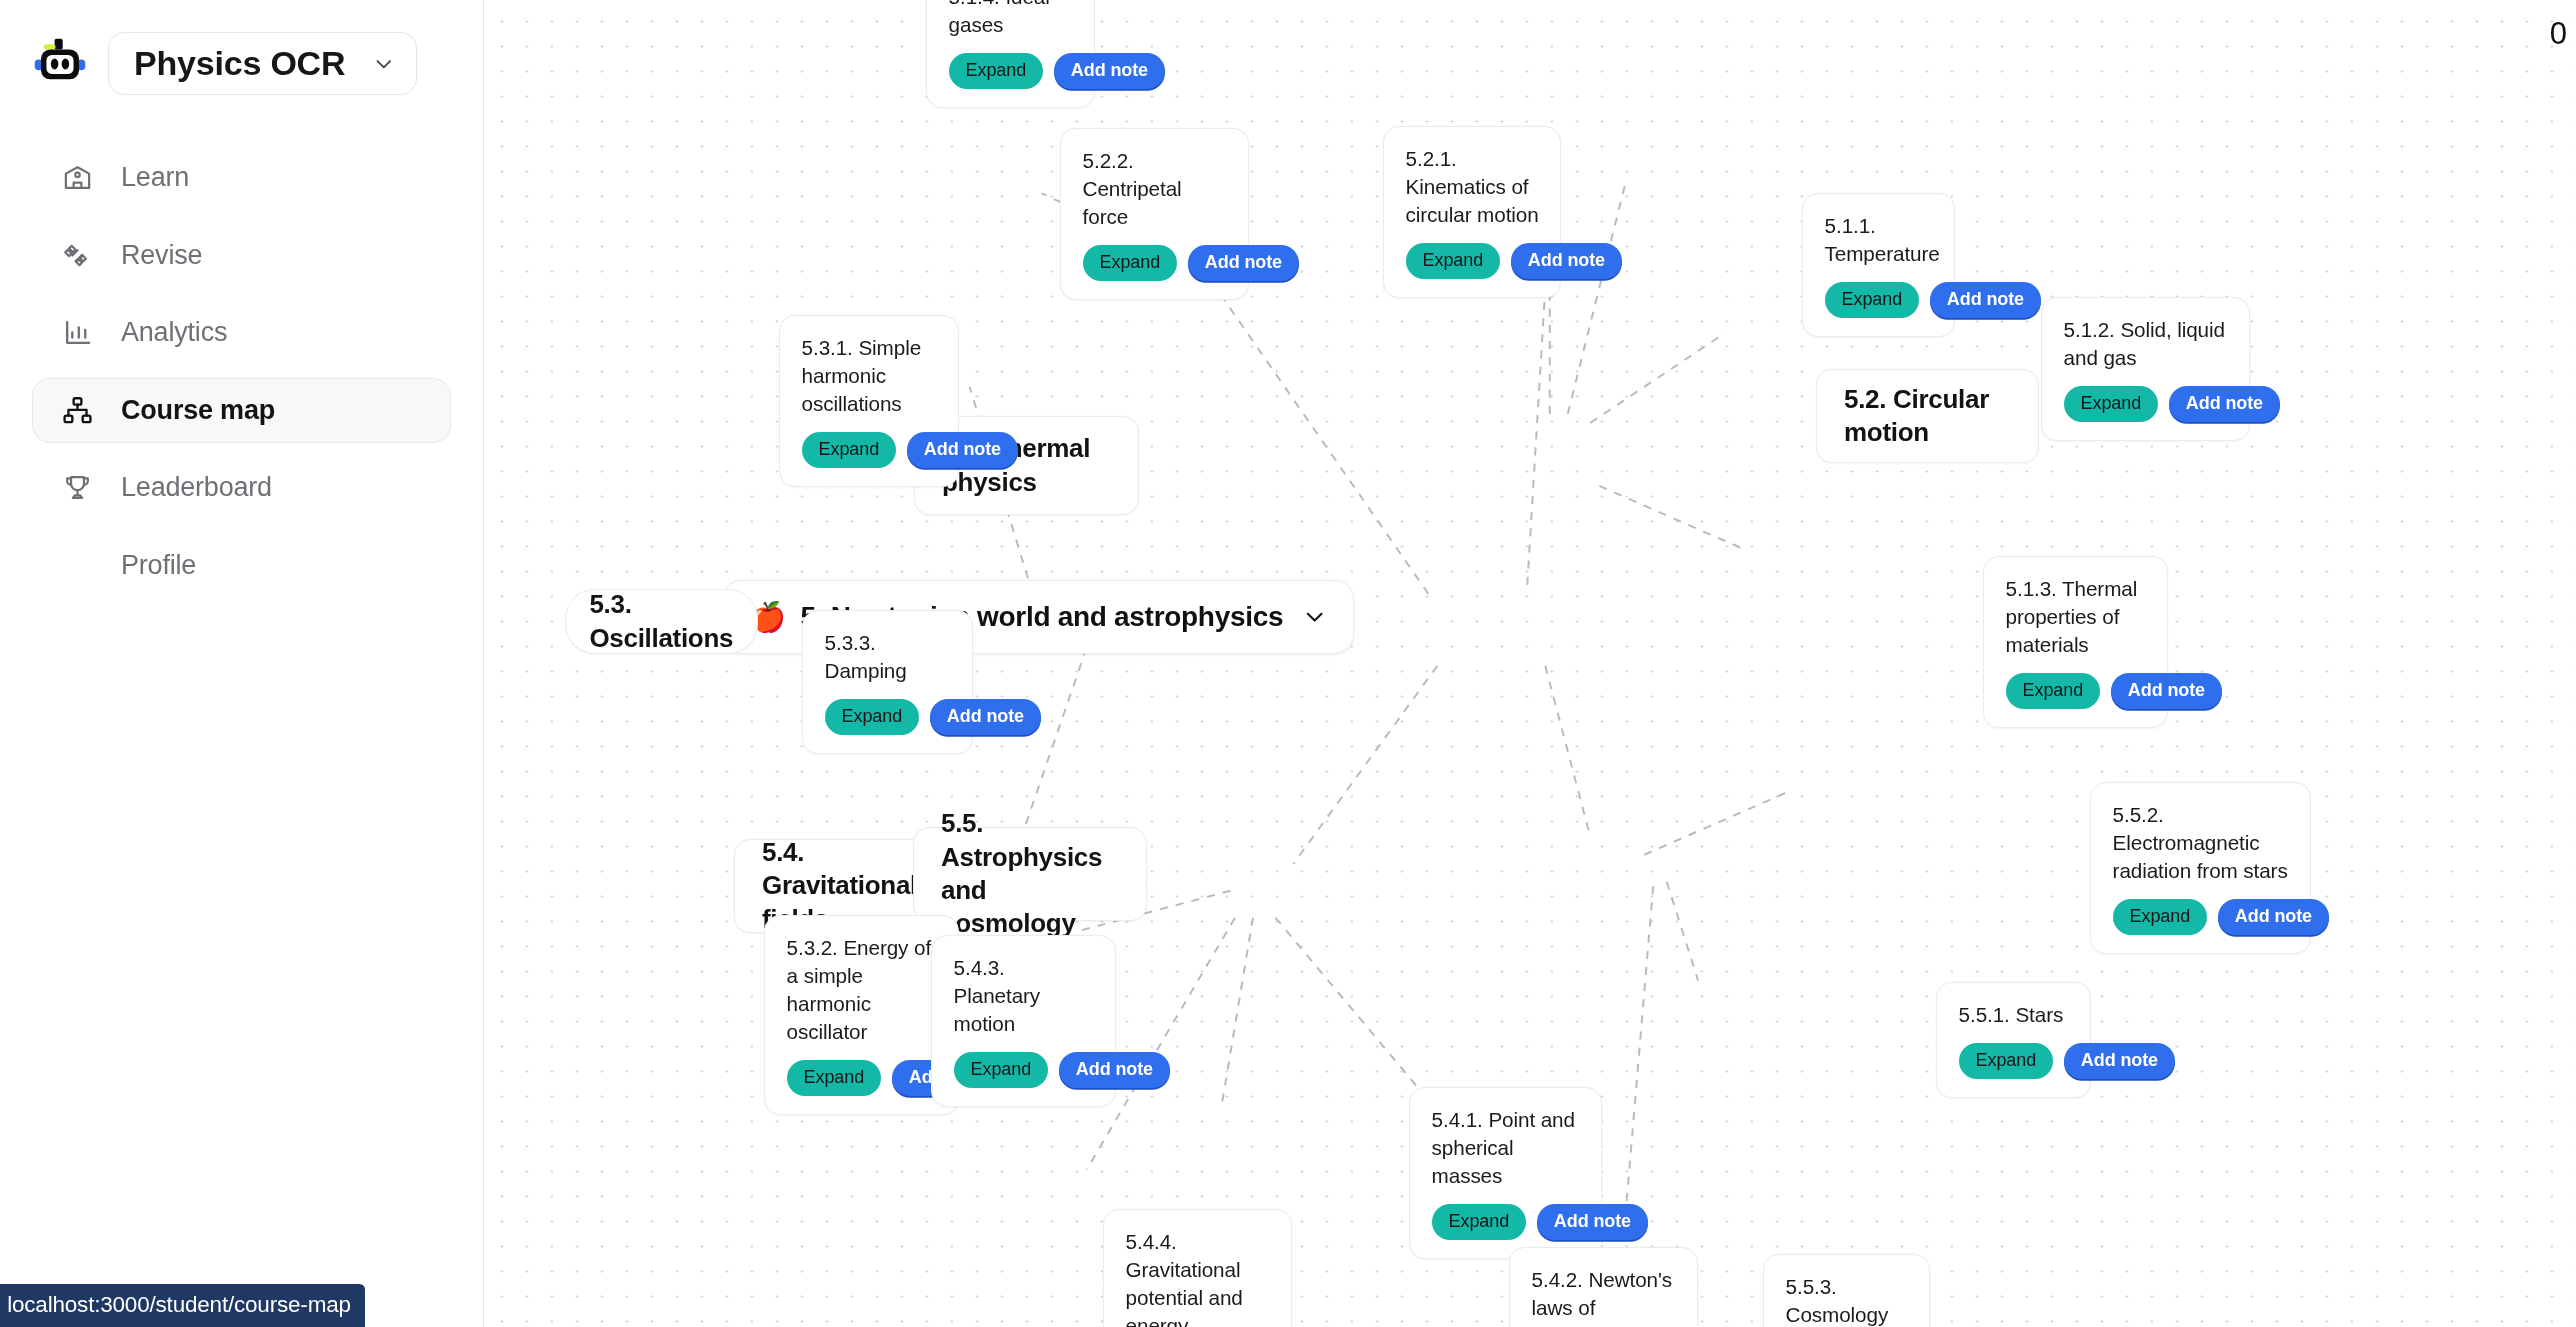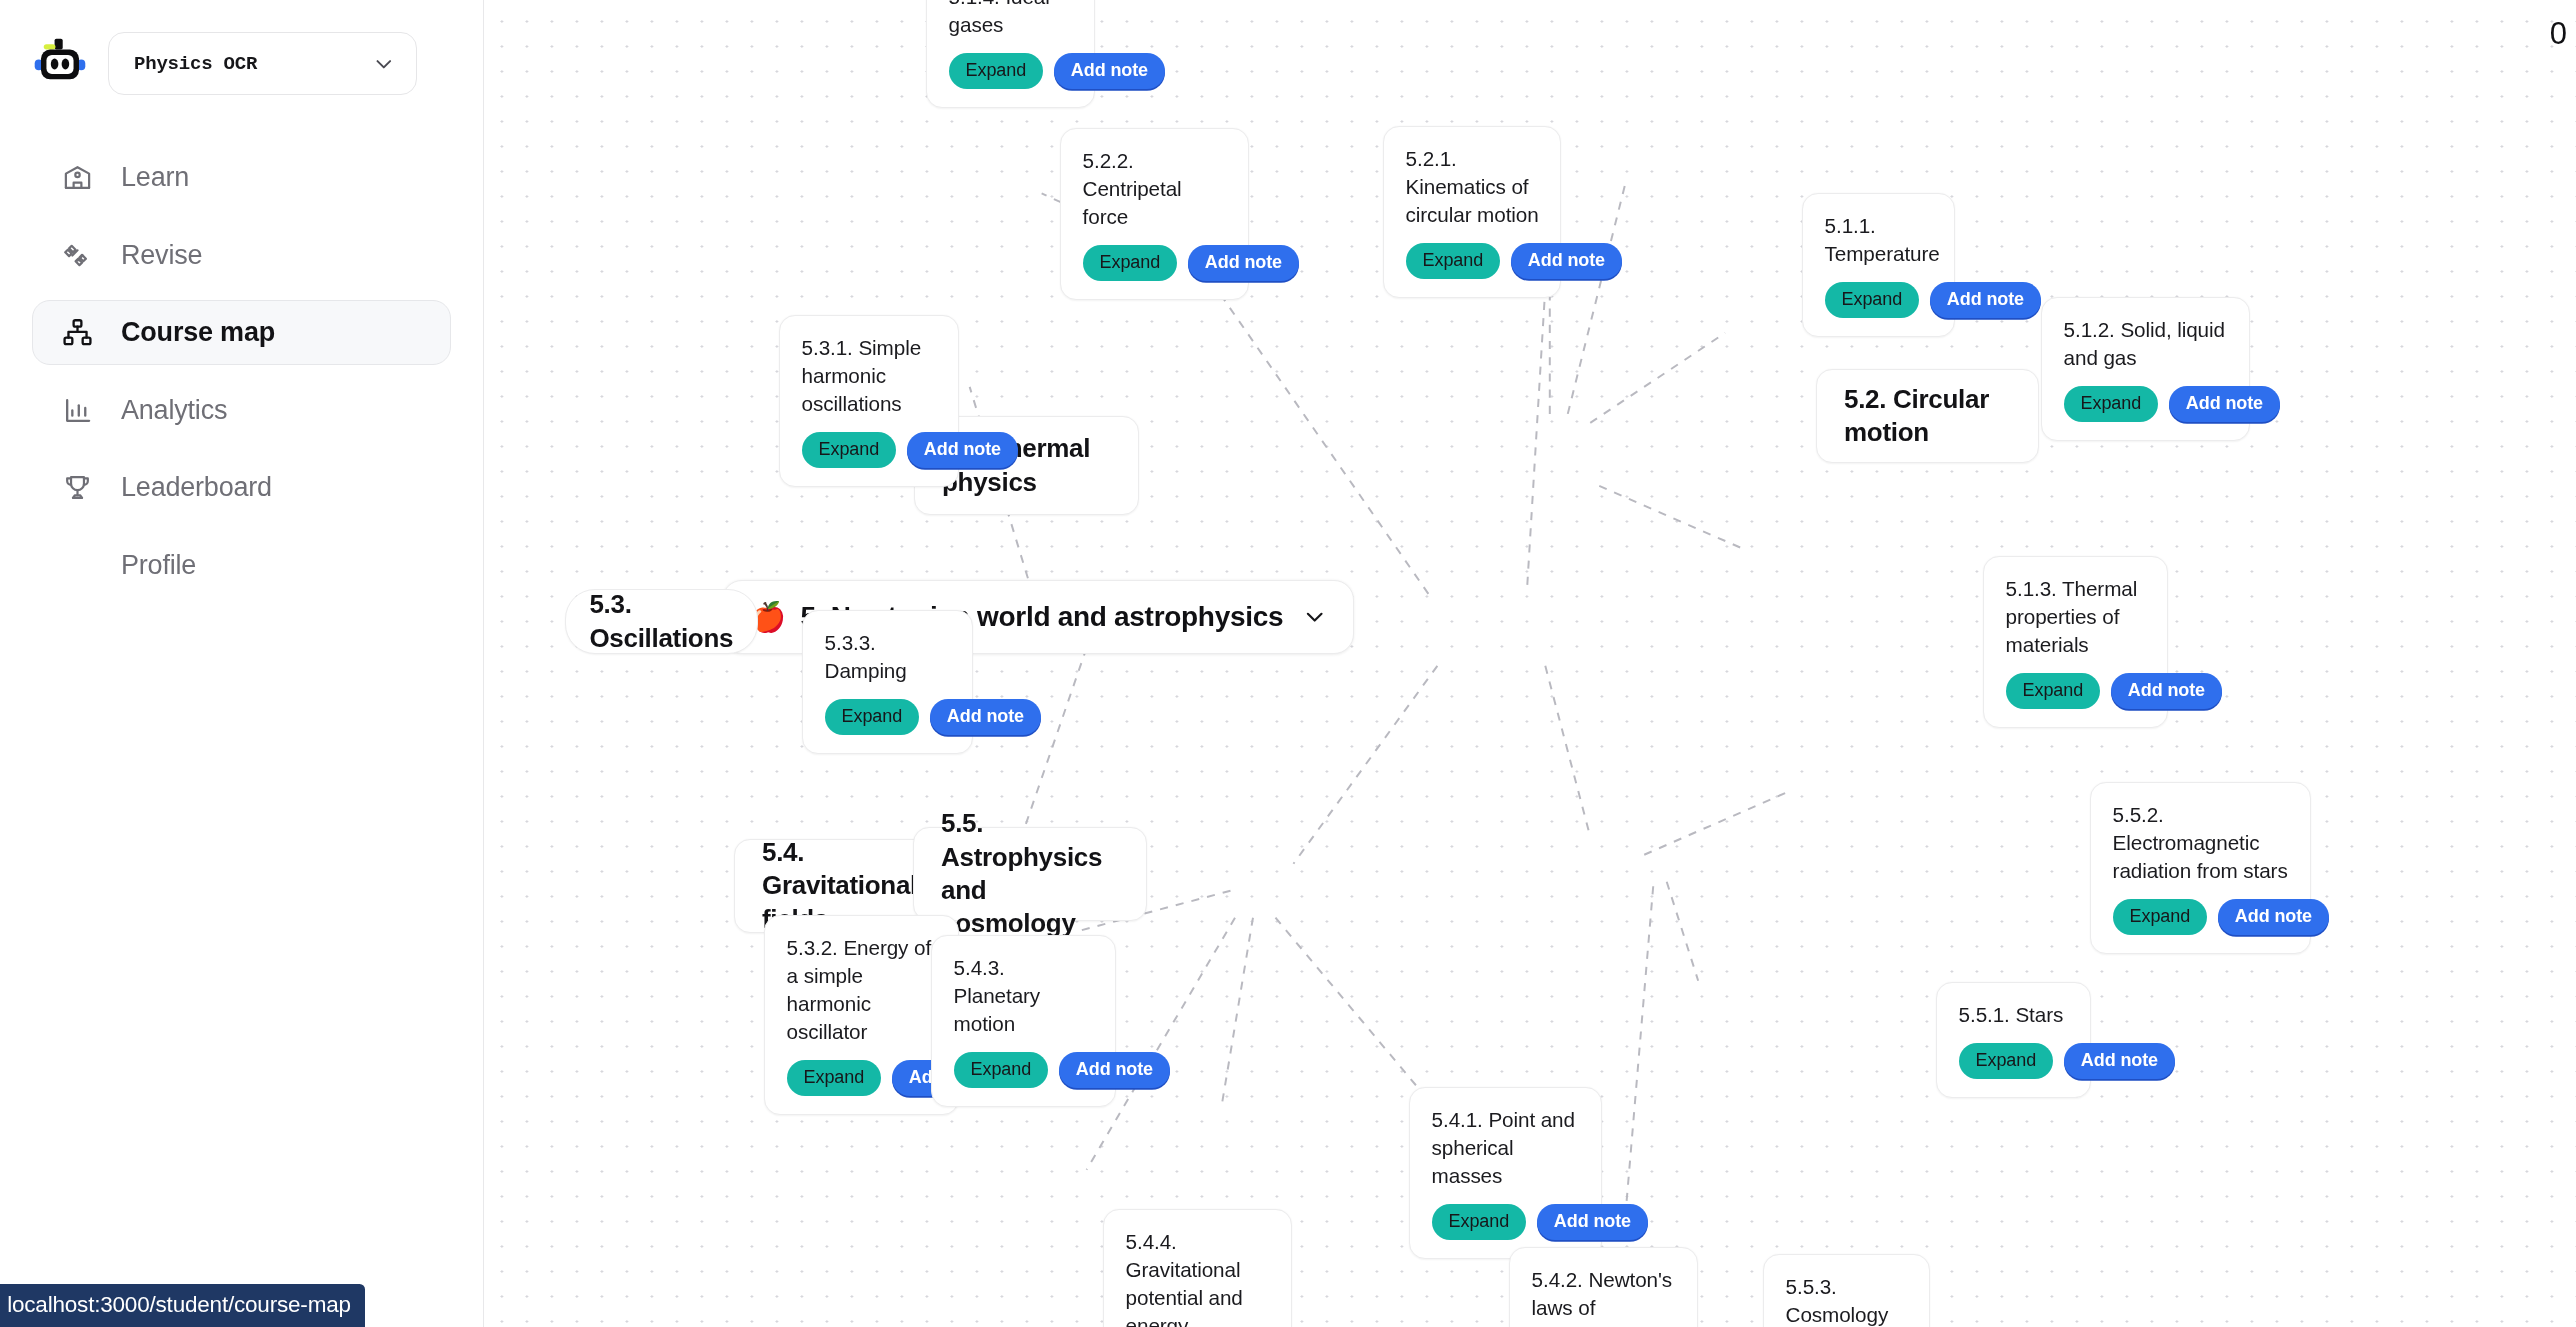--- a/index.html
+++ b/index.html
@@ -30,21 +30,21 @@
   .course-select {
     width: 309px; height: 63px;
     border: 1.4px solid #e6e6e8;
     border-radius: 16px;
     background: #fff;
     display: flex; align-items: center; justify-content: space-between;
     padding: 0 21.6px 0 25px;
     cursor: pointer;
   }
   .course-select-label {
-    font-size: 19px; font-weight: 600; color: #17171a; letter-spacing: -0.2px; font-family: Liberation Mono, monospace;
+    font-size: 34px; font-weight: 600; color: #17171a; letter-spacing: -0.2px;
   }
   .chev { width: 21.6px; height: 21.6px; flex: 0 0 21.6px; }
 
   .nav { margin-top: 50px; padding: 0 32px; display: flex; flex-direction: column; gap: 12.6px; }
   .nav-item {
     height: 65px; display: flex; align-items: center; gap: 25px;
     padding: 0 25px; border-radius: 18px; cursor: pointer;
     border: 1.3px solid transparent;
   }
   .nav-item .nav-ico { width: 38px; height: 38px; flex: 0 0 38px; display: flex; align-items: center; justify-content: center; }
@@ -176,42 +176,42 @@
               <path d="M5.5 6.5l2-2 3 3-2 2z"></path>
             <path d="M18.5 14.5l-2 2-3-3 2-2z"></path>
               <path d="M15.5 17.5l-2 2-3-3 2-2z"></path>
             <path d="M8 12l4-4"></path>
               <path d="M12 16l4-4"></path>
           </svg>
         </span>
         <span class="nav-label">Revise</span>
       </div>
 
+      <div class="nav-item">
+        <span class="nav-ico">
+          <svg viewBox="0 0 24 24" width="31" height="31" fill="none" stroke="#6f6f76" stroke-width="1.8" stroke-linecap="round" stroke-linejoin="round">
+            <path d="M4 4v16h17"></path>
+              <path d="M8 16v-4"></path>
+              <path d="M13 16V8"></path>
+              <path d="M18 16v-6"></path>
+          </svg>
+        </span>
+        <span class="nav-label">Analytics</span>
+      </div>
+
       <div class="nav-item active">
         <span class="nav-ico">
           <svg viewBox="0 0 24 24" width="31" height="31" fill="none" stroke="#111114" stroke-width="1.8" stroke-linecap="round" stroke-linejoin="round">
             <rect x="9" y="2.5" width="6" height="5" rx="1.3"></rect>
             <rect x="2" y="16" width="6" height="5" rx="1.3"></rect>
             <rect x="16" y="16" width="6" height="5" rx="1.3"></rect>
             <path d="M12 7.5v4M5 16v-4.5h14V16"></path>
           </svg>
         </span>
         <span class="nav-label">Course map</span>
-      </div>
-
-      <div class="nav-item">
-        <span class="nav-ico">
-          <svg viewBox="0 0 24 24" width="31" height="31" fill="none" stroke="#6f6f76" stroke-width="1.8" stroke-linecap="round" stroke-linejoin="round">
-            <path d="M4 4v16h17"></path>
-              <path d="M8 16v-4"></path>
-              <path d="M13 16V8"></path>
-              <path d="M18 16v-6"></path>
-          </svg>
-        </span>
-        <span class="nav-label">Analytics</span>
       </div>
 
       <div class="nav-item">
         <span class="nav-ico">
           <svg viewBox="0 0 24 24" width="31" height="31" fill="none" stroke="#6f6f76" stroke-width="1.7" stroke-linecap="round" stroke-linejoin="round">
             <path d="M7 4h10v5a5 5 0 01-10 0z"></path>
             <path d="M7 5H4v2a3 3 0 003 3"></path>
               <path d="M17 5h3v2a3 3 0 01-3 3"></path>
             <path d="M12 14v4"></path>
               <path d="M8.5 20h7"></path>

